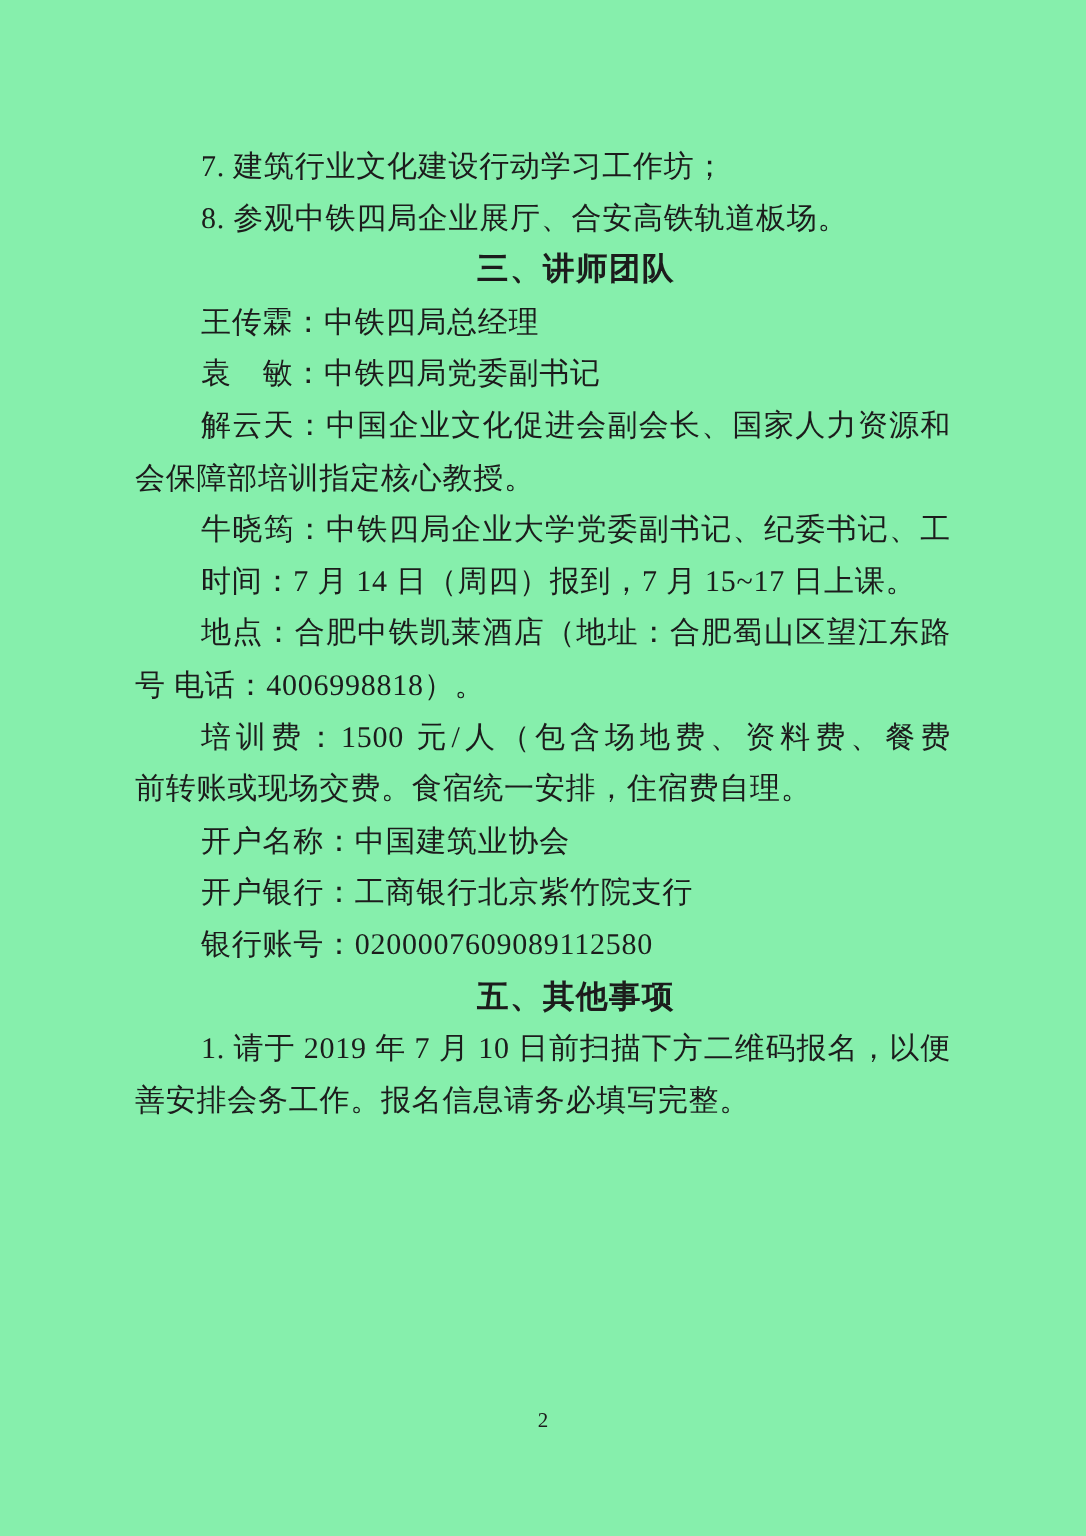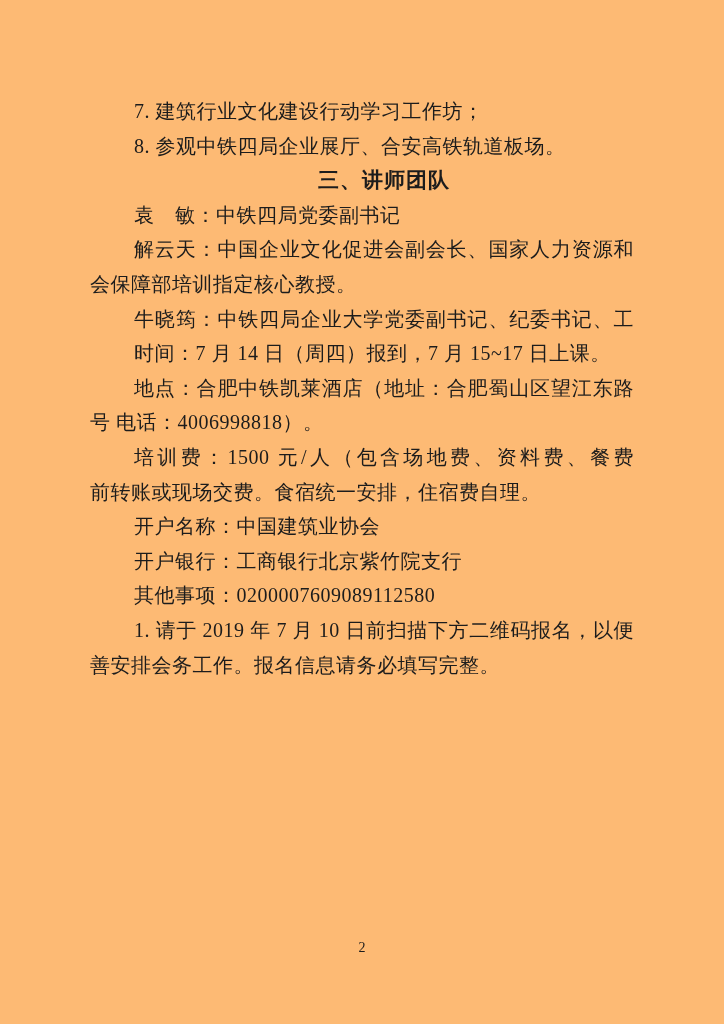--- a/index.html
+++ b/index.html
@@ -4,21 +4,21 @@
 <style>
   html, body {
     margin: 0;
     padding: 0;
     background: #ffffff;
   }
   .page {
     position: relative;
     width: 724px;
     height: 1024px;
-    background: #fdba74;
+    background: #86efac;
     overflow: hidden;
   }
   .doc {
     position: absolute;
     left: 90px;
     top: 94px;
     width: 544px;
   }
   .line {
     height: 34.6px;
@@ -56,29 +56,31 @@
   }
 </style>
 </head>
 <body>
 
 <div class="page">
   <div class="doc" id="doc-lines">
       <div class="line body indent">7. 建筑行业文化建设行动学习工作坊；</div>
       <div class="line body indent">8. 参观中铁四局企业展厅、合安高铁轨道板场。</div>
       <div class="line heading indent">三、讲师团队</div>
+      <div class="line body indent">王传霖：中铁四局总经理</div>
       <div class="line body indent">袁　敏：中铁四局党委副书记</div>
       <div class="line body indent spread">解云天：中国企业文化促进会副会长、国家人力资源和社</div>
       <div class="line body">会保障部培训指定核心教授。</div>
       <div class="line body indent spread">牛晓筠：中铁四局企业大学党委副书记、纪委书记、工会</div>
       <div class="line body indent">时间：7 月 14 日（周四）报到，7 月 15~17 日上课。</div>
       <div class="line body indent spread">地点：合肥中铁凯莱酒店（地址：合肥蜀山区望江东路 96</div>
       <div class="line body">号 电话：4006998818）。</div>
       <div class="line body indent spread">培训费：1500 元/人（包含场地费、资料费、餐费等），提</div>
       <div class="line body">前转账或现场交费。食宿统一安排，住宿费自理。</div>
       <div class="line body indent">开户名称：中国建筑业协会</div>
       <div class="line body indent">开户银行：工商银行北京紫竹院支行</div>
-      <div class="line body indent">其他事项：0200007609089112580</div>
+      <div class="line body indent">银行账号：0200007609089112580</div>
+      <div class="line heading indent">五、其他事项</div>
       <div class="line body indent spread">1. 请于 2019 年 7 月 10 日前扫描下方二维码报名，以便妥</div>
       <div class="line body">善安排会务工作。报名信息请务必填写完整。</div>
     </div>
   <div class="page-number">2</div>
 </div>
 
 </body></html>

